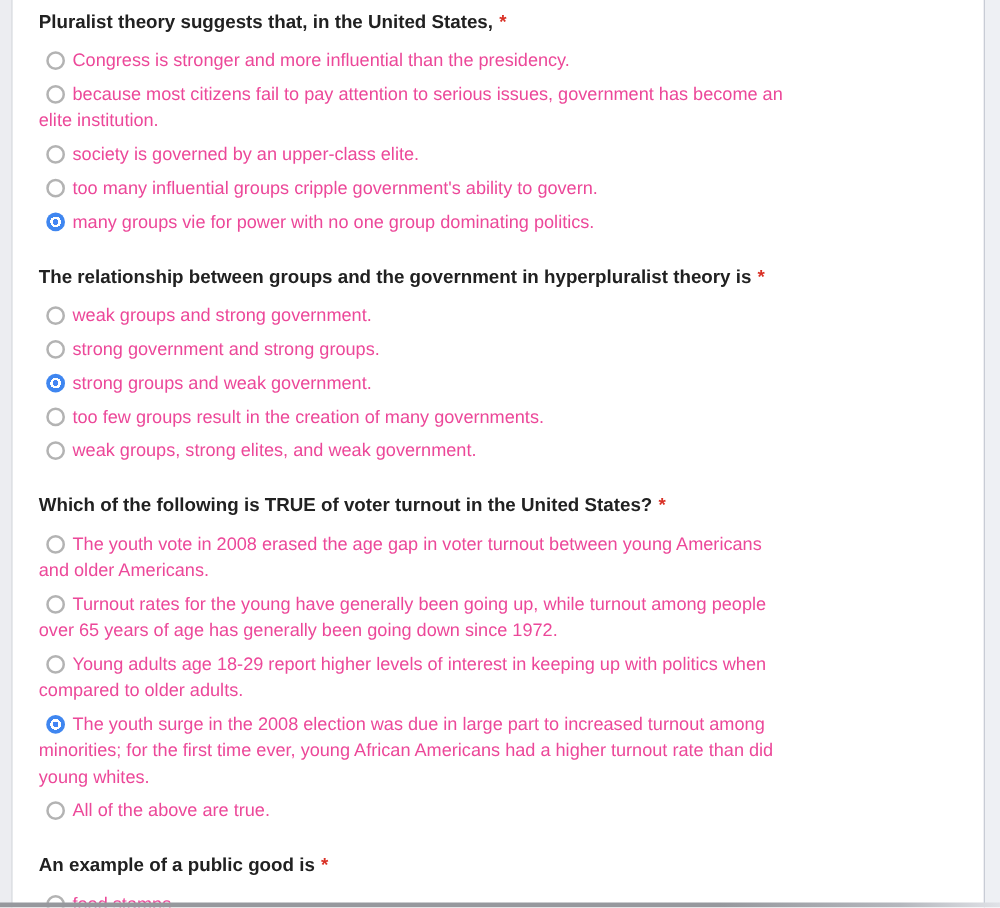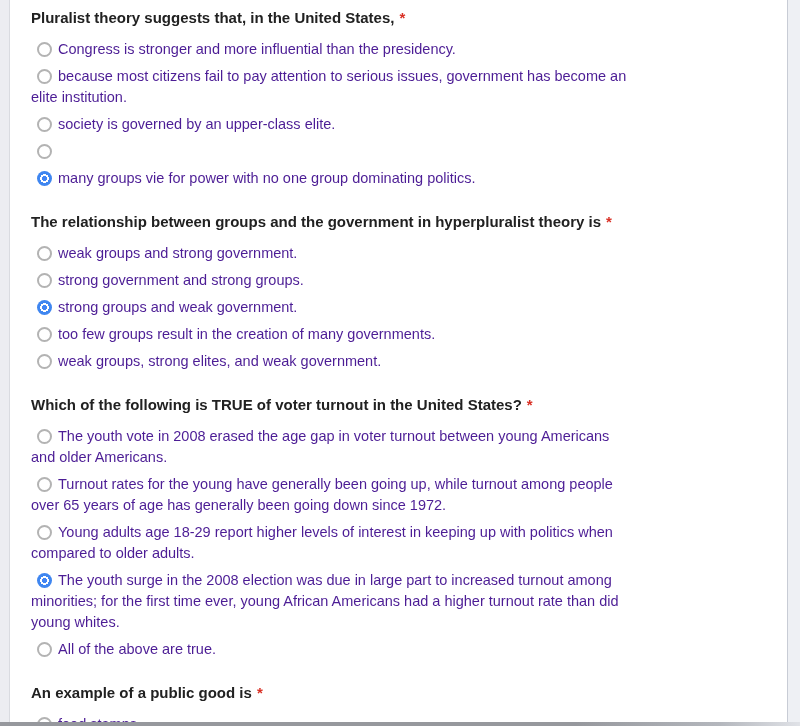--- a/index.html
+++ b/index.html
@@ -37,37 +37,37 @@
   }
   .radio{
     display:inline-block;width:15px;height:15px;border-radius:50%;
     border:2px solid #b3b3b3;box-sizing:border-box;background:#ffffff;
     margin:0 6px 0 6px;vertical-align:-3px;
   }
   .radio.selected{
     border:none;
     background:radial-gradient(circle at 50% 50%, #4285f4 0 2.3px, #ffffff 2.3px 4.3px, #3f86f0 4.3px 100%);
   }
-  .option-label{color:#4c1d95;}
+  .option-label{color:#ec4899;}
 </style>
 </head>
 <body>
 
 <div class="left-gutter"></div>
 <div class="right-gutter"></div>
 <div class="bottom-edge"></div>
 
 <div class="content">
 
   <div class="question">
     <div class="q-title"><span>Pluralist theory suggests that, in the United States,</span><span class="asterisk">*</span></div>
     <div class="option"><span class="radio"></span><span class="option-label">Congress is stronger and more influential than the presidency.</span></div>
     <div class="option"><span class="radio"></span><span class="option-label">because most citizens fail to pay attention to serious issues, government has become an elite institution.</span></div>
     <div class="option"><span class="radio"></span><span class="option-label">society is governed by an upper-class elite.</span></div>
-    <div class="option"><span class="radio"></span></div>
+    <div class="option"><span class="radio"></span><span class="option-label">too many influential groups cripple government's ability to govern.</span></div>
     <div class="option"><span class="radio selected"></span><span class="option-label">many groups vie for power with no one group dominating politics.</span></div>
   </div>
 
   <div class="question">
     <div class="q-title"><span>The relationship between groups and the government in hyperpluralist theory is</span><span class="asterisk">*</span></div>
     <div class="option"><span class="radio"></span><span class="option-label">weak groups and strong government.</span></div>
     <div class="option"><span class="radio"></span><span class="option-label">strong government and strong groups.</span></div>
     <div class="option"><span class="radio selected"></span><span class="option-label">strong groups and weak government.</span></div>
     <div class="option"><span class="radio"></span><span class="option-label">too few groups result in the creation of many governments.</span></div>
     <div class="option"><span class="radio"></span><span class="option-label">weak groups, strong elites, and weak government.</span></div>

